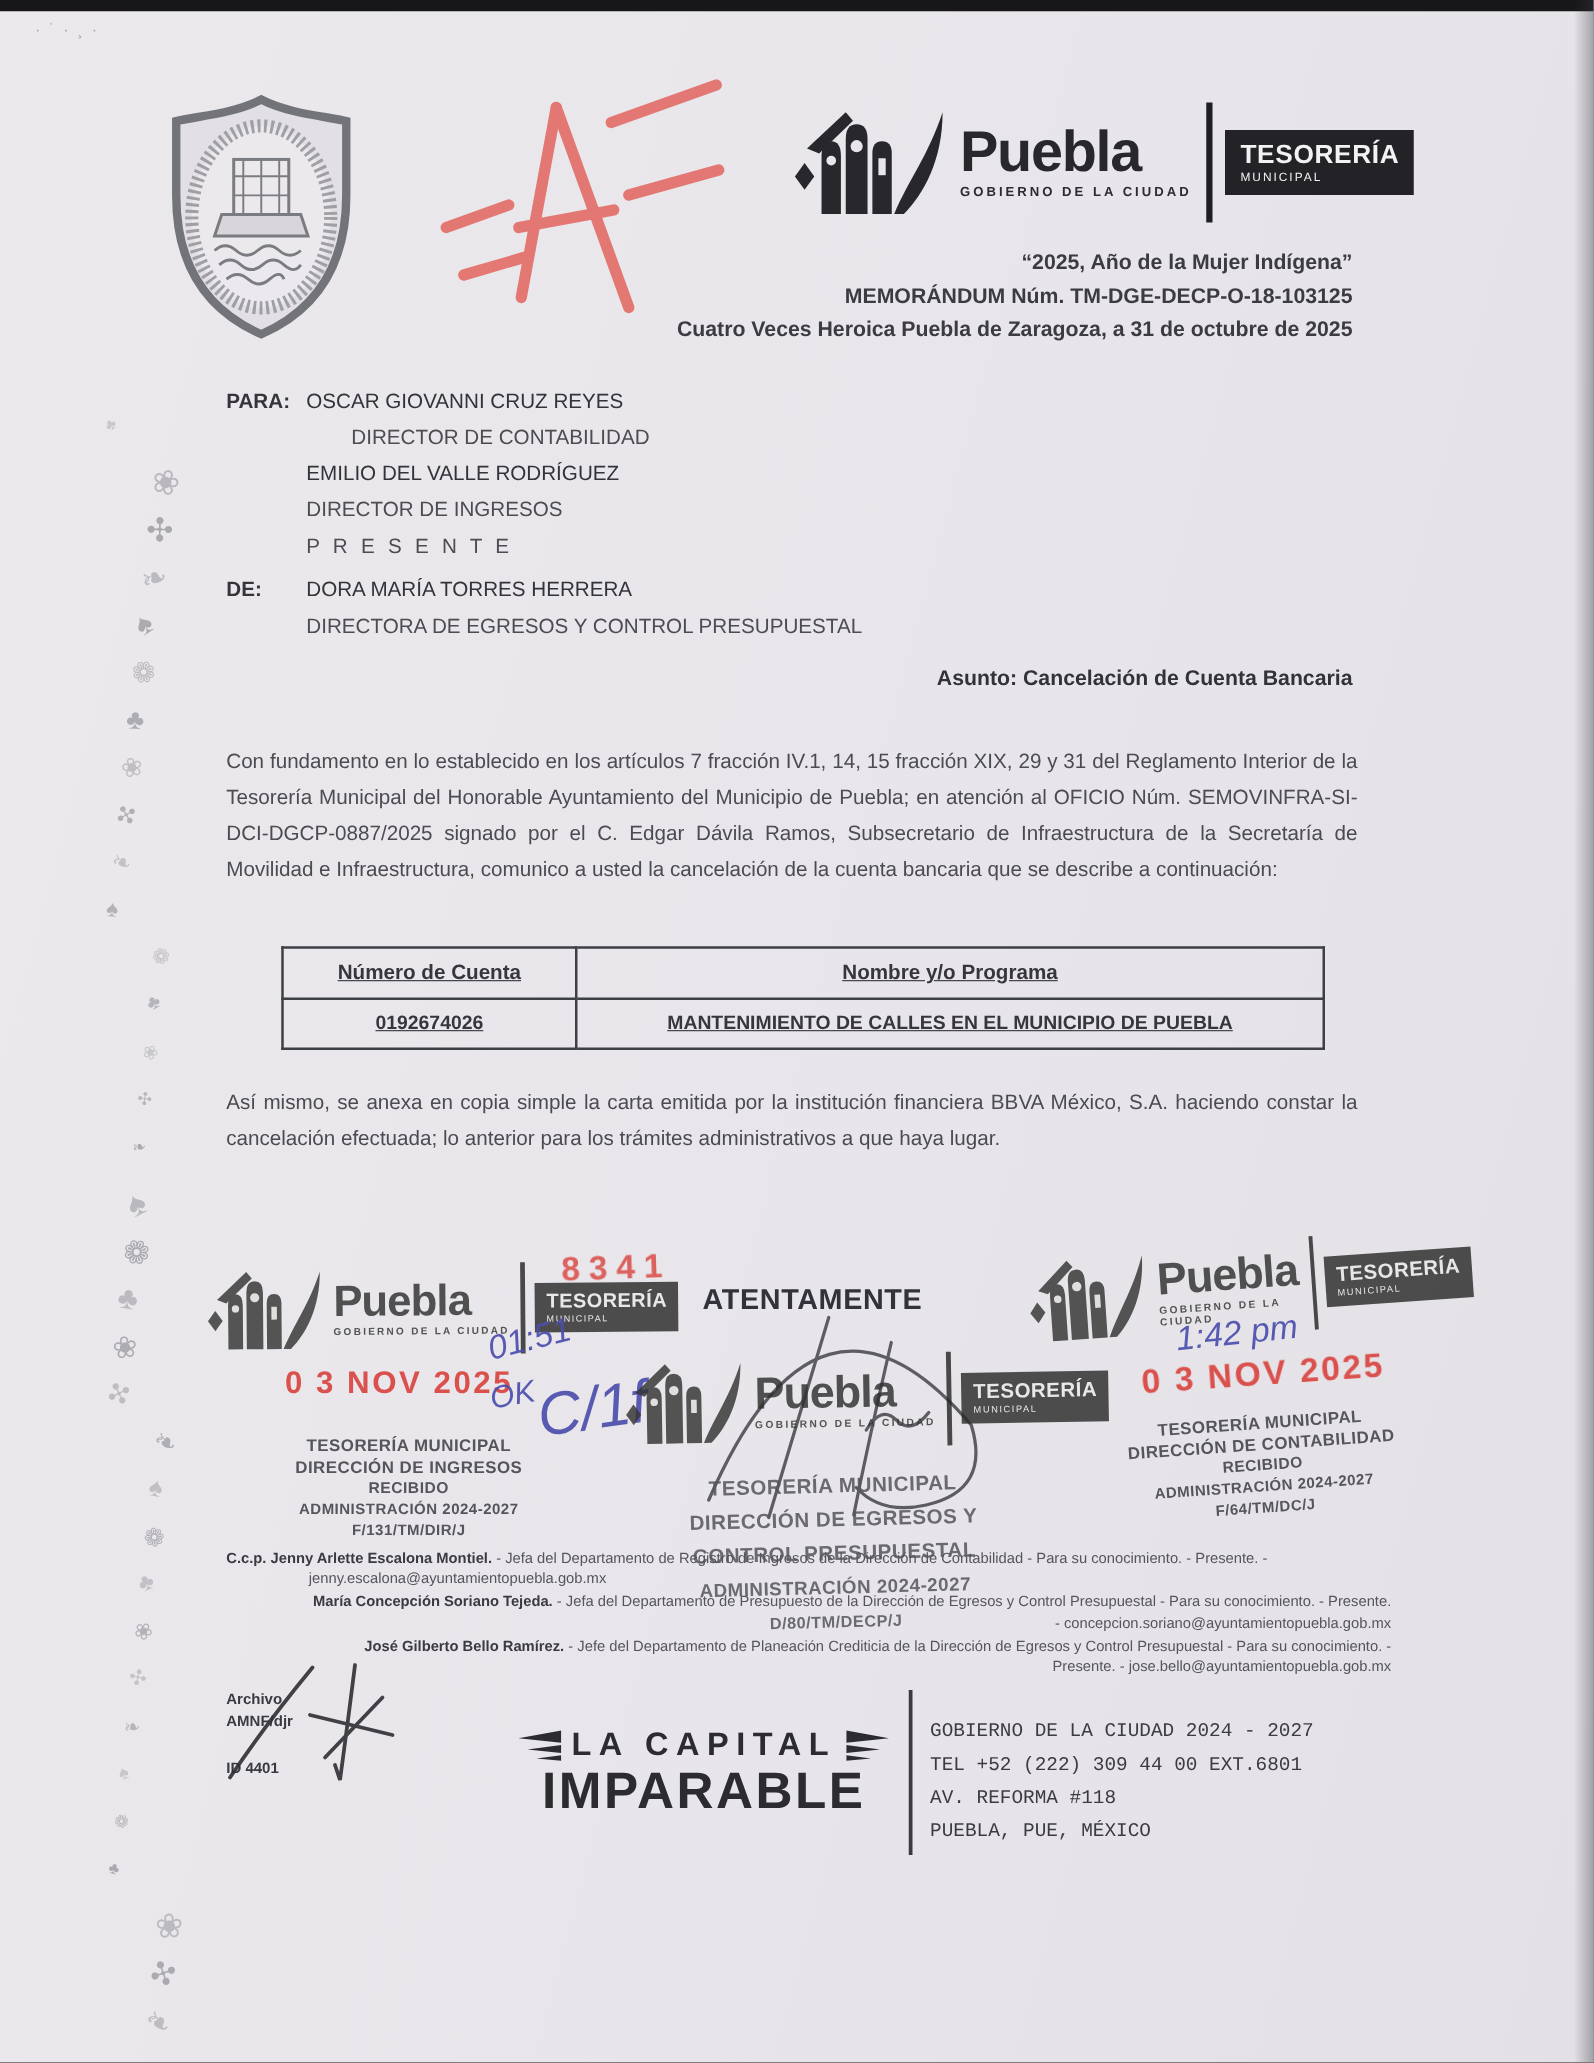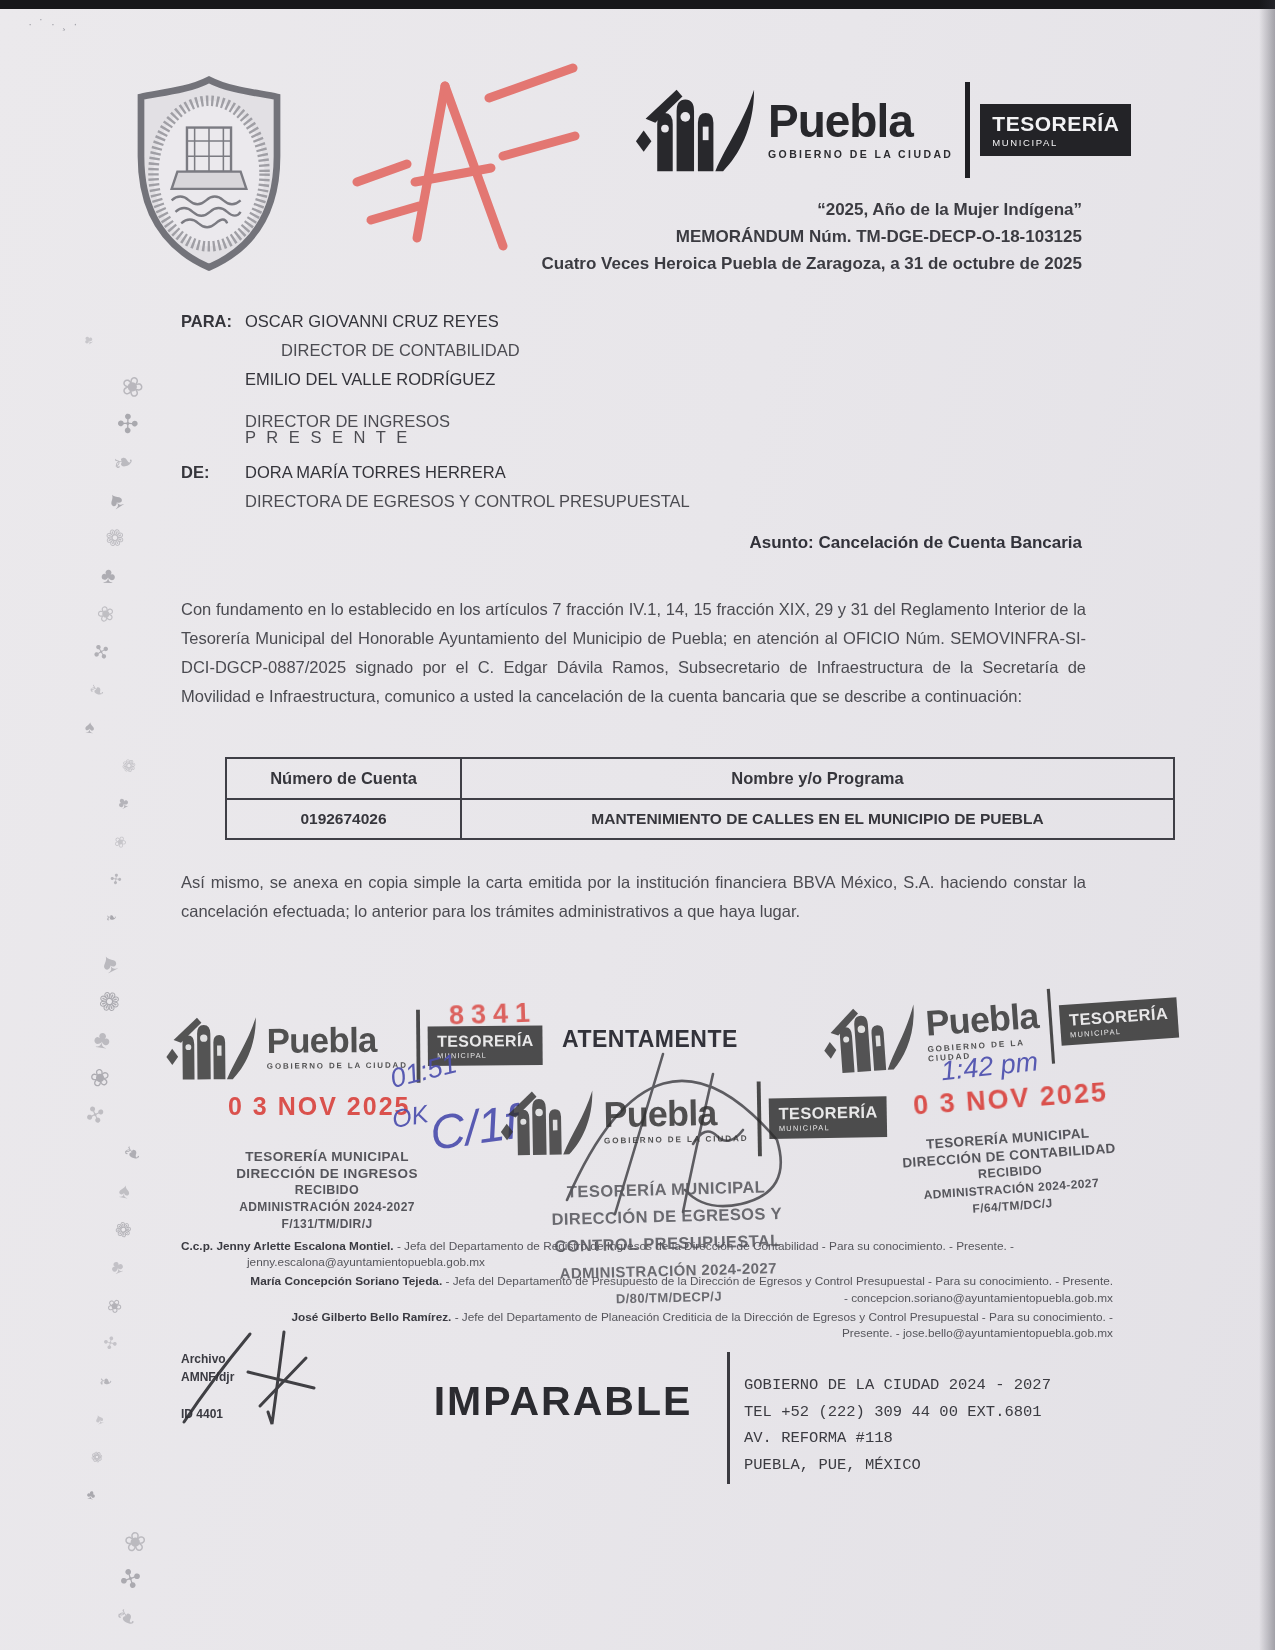--- a/index.html
+++ b/index.html
@@ -31,21 +31,21 @@
   .lbl{font-weight:bold;color:#35353b;font-size:16.5px;}
   .nm{font-weight:normal;color:#33333a;font-size:16.5px;}
   .ttl{color:#4c4c52;font-size:16.5px;}
 
   
   .para{position:absolute;left:181px;width:905px;font-size:16.5px;line-height:29px;
         text-align:justify;color:#4b4b51;}
   .subject{position:absolute;right:193px;font-weight:bold;font-size:17px;color:#32323a;}
 
   
-  table.acct{position:absolute;left:225px;top:757px;width:950px;border-collapse:collapse;table-layout:fixed;}
+  table.acct{position:absolute;left:225px;top:757px;width:835px;border-collapse:collapse;table-layout:fixed;text-decoration:underline;}
   table.acct th,table.acct td{border:2.5px solid #3f3f46;text-align:center;
         font-weight:bold;color:#36363c;padding:10px 6px;}
   table.acct th{font-size:16.5px;}
   table.acct td{font-size:15.5px;}
   .col-acct{width:235px;}
 
   
   .stamp-wrap{position:absolute;transform-origin:top left;}
   .stamp-text{position:absolute;text-align:center;font-weight:bold;color:#55555b;letter-spacing:.4px;}
   .red-stamp{position:absolute;color:#d9413c;font-weight:bold;opacity:.9;filter:blur(.2px);}
@@ -133,21 +133,21 @@
   </div>
 
   <div class="hline" style="top:200px;">“2025, Año de la Mujer Indígena”</div>
   <div class="hline" style="top:227px;">MEMORÁNDUM Núm. TM-DGE-DECP-O-18-103125</div>
   <div class="hline" style="top:254px;">Cuatro Veces Heroica Puebla de Zaragoza, a 31 de octubre de 2025</div>
 
   <div class="abs lbl" style="left:181px;top:312px;">PARA:</div>
   <div class="abs nm" style="left:245px;top:312px;">OSCAR GIOVANNI CRUZ REYES</div>
   <div class="abs ttl" style="left:245px;top:341px;margin-left:36px;">DIRECTOR DE CONTABILIDAD</div>
   <div class="abs nm" style="left:245px;top:370px;">EMILIO DEL VALLE RODRÍGUEZ</div>
-  <div class="abs ttl" style="left:245px;top:399px;margin-top:13px;">DIRECTOR DE INGRESOS</div>
+  <div class="abs ttl" style="left:245px;top:399px;">DIRECTOR DE INGRESOS</div>
   <div class="abs ttl" style="left:245px;top:428px;letter-spacing:3px;">P R E S E N T E</div>
   <div class="abs lbl" style="left:181px;top:463px;">DE:</div>
   <div class="abs nm" style="left:245px;top:463px;">DORA MARÍA TORRES HERRERA</div>
   <div class="abs ttl" style="left:245px;top:492px;">DIRECTORA DE EGRESOS Y CONTROL PRESUPUESTAL</div>
 
   <div class="subject" style="top:533px;">Asunto: Cancelación de Cuenta Bancaria</div>
 
   <div class="para" style="top:595px;">Con fundamento en lo establecido en los artículos 7 fracción IV.1, 14, 15 fracción XIX, 29 y 31 del Reglamento Interior de la Tesorería Municipal del Honorable Ayuntamiento del Municipio de Puebla; en atención al OFICIO Núm. SEMOVINFRA-SI-DCI-DGCP-0887/2025 signado por el C. Edgar Dávila Ramos, Subsecretario de Infraestructura de la Secretaría de Movilidad e Infraestructura, comunico a usted la cancelación de la cuenta bancaria que se describe a continuación:</div>
 
   <table class="acct">
@@ -316,20 +316,29 @@
   <svg class="abs" style="left:172px;top:1330px;" width="150" height="100" viewBox="0 0 150 100">
     <g stroke="#2e2e33" stroke-width="3" fill="none" stroke-linecap="round" opacity=".9">
       <path d="M78 4 Q40 50 12 92"></path>
       <path d="M112 2 Q106 50 100 94 L96 82"></path>
       <path d="M76 42 L142 58"></path>
       <path d="M88 76 L134 28"></path>
     </g>
   </svg>
 
   <div class="slogan">
+    <div class="slogan-1">
+      <svg width="36" height="30" viewBox="0 0 40 32">
+        <path d="M40 3 L2 10 L40 14 Z M40 16 L10 20 L40 23 Z M40 25 L18 28 L40 30 Z" fill="#2b2b30"></path>
+      </svg>
+      <span>LA CAPITAL</span>
+      <svg width="36" height="30" viewBox="0 0 40 32" style="transform:scaleX(-1);">
+        <path d="M40 3 L2 10 L40 14 Z M40 16 L10 20 L40 23 Z M40 25 L18 28 L40 30 Z" fill="#2b2b30"></path>
+      </svg>
+    </div>
     <div class="slogan-2">IMPARABLE</div>
   </div>
 
   <div class="divider"></div>
 
   <div class="address">
     <div>GOBIERNO DE LA CIUDAD 2024 - 2027</div>
     <div>TEL +52 (222) 309 44 00 EXT.6801</div>
     <div>AV. REFORMA #118</div>
     <div>PUEBLA, PUE, MÉXICO</div>

